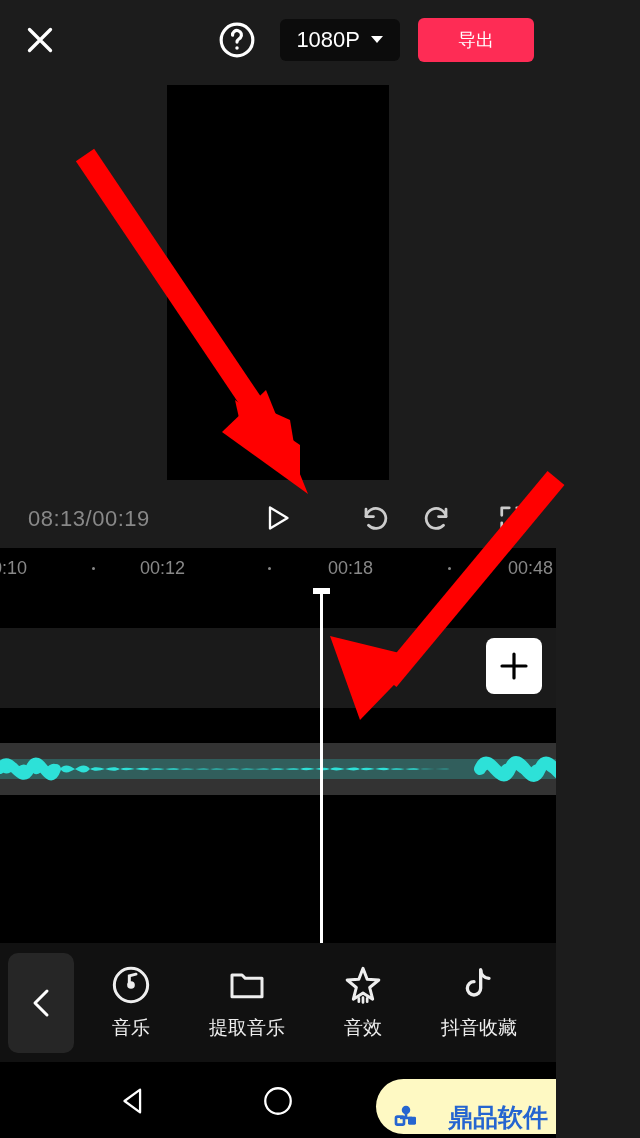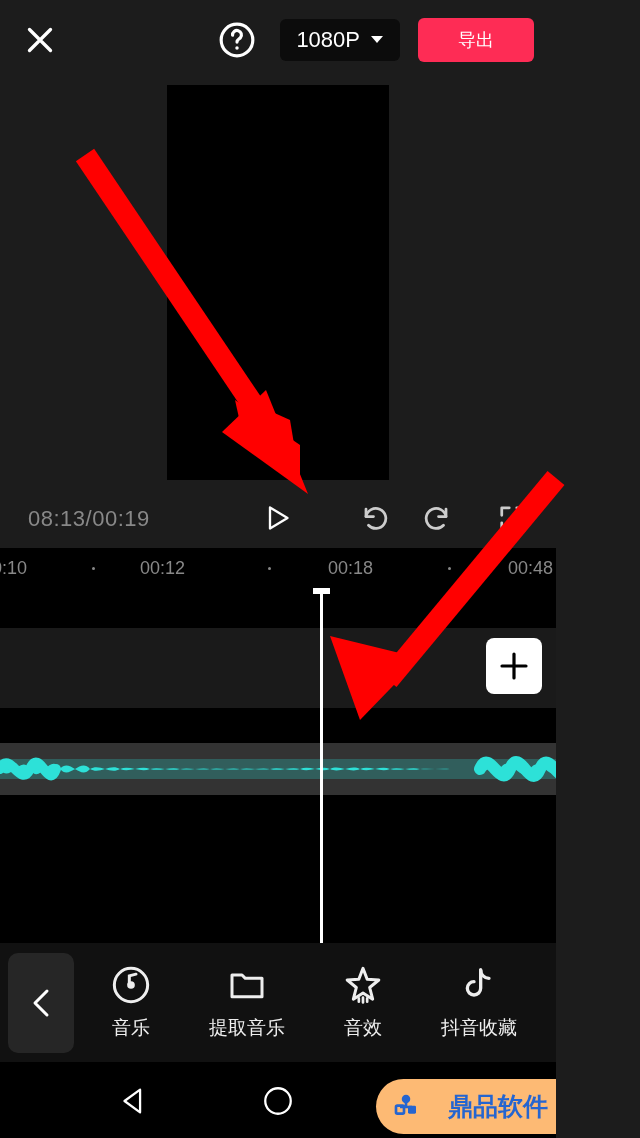--- a/index.html
+++ b/index.html
@@ -50,21 +50,21 @@
   .tool-items { flex: 1; display: flex; justify-content: space-around; }
   .tool-item { display: flex; flex-direction: column; align-items: center; gap: 10px; color: #eee; cursor: pointer; }
   .tool-item .ticon { width: 40px; height: 40px; display:flex; align-items:center; justify-content:center;}
   .tool-item span { font-size: 19px; }
 
   
   .sysnav { position: absolute; bottom: 0; left: 0; right: 0; height: 75px; background: #000; display: flex; align-items: center; justify-content: space-around; padding: 0 60px; color: #fff; }
   .sysnav .nav-icon { width: 34px; height: 34px; cursor:pointer;}
 
   
-  .watermark { position: absolute; bottom: 4px; right: 0; background: #fdba74; height: 55px; border-radius: 28px 0 0 28px; display: flex; align-items: center; padding: 0 8px 0 14px; gap: 26px; }
+  .watermark { position: absolute; bottom: 4px; right: 0; background: #fef9c3; height: 55px; border-radius: 28px 0 0 28px; display: flex; align-items: flex-end; padding: 0 8px 0 14px; gap: 26px; }
   .wm-icon { width: 32px; height: 32px; }
   .wm-text { color: #2565d0; font-size: 25px; font-weight: 600; }
 
   
   .annot { position: absolute; inset: 0; pointer-events: none; z-index: 50; }
 
   svg { display: block; }
 </style>
 </head>
 <body>

